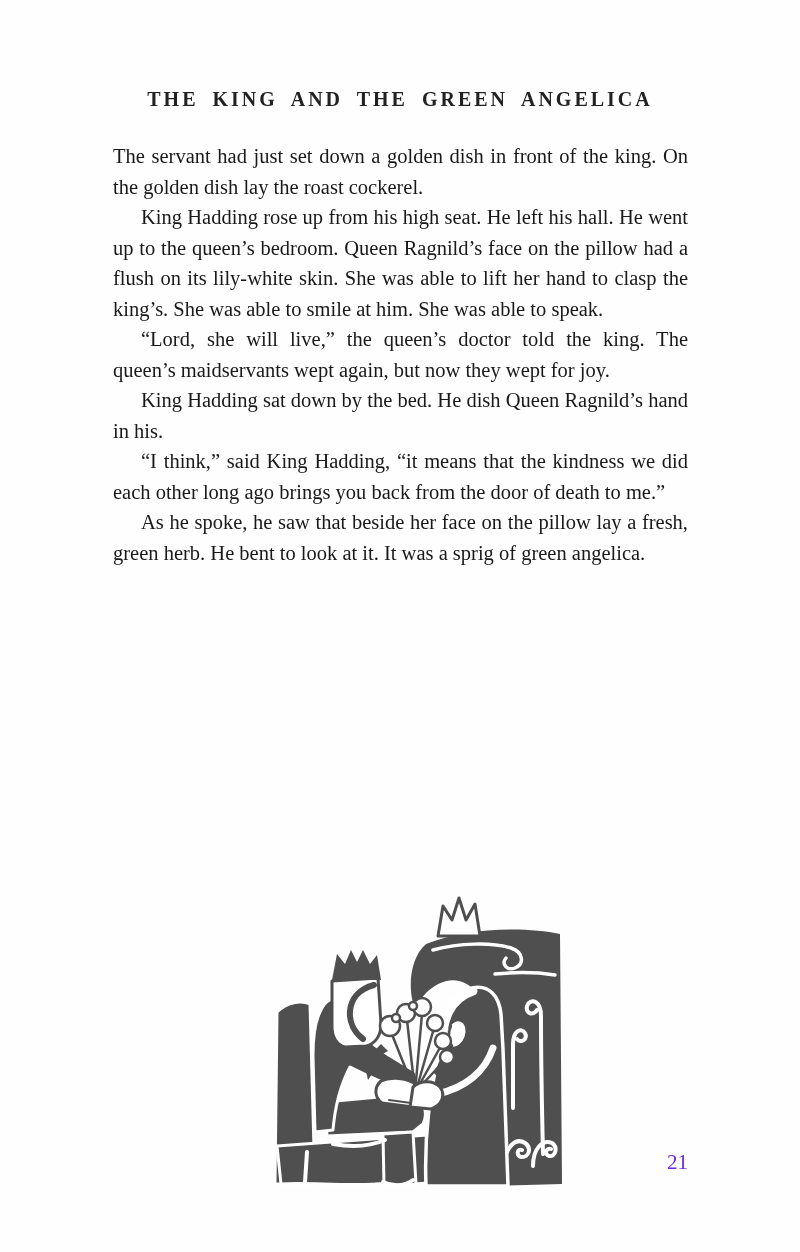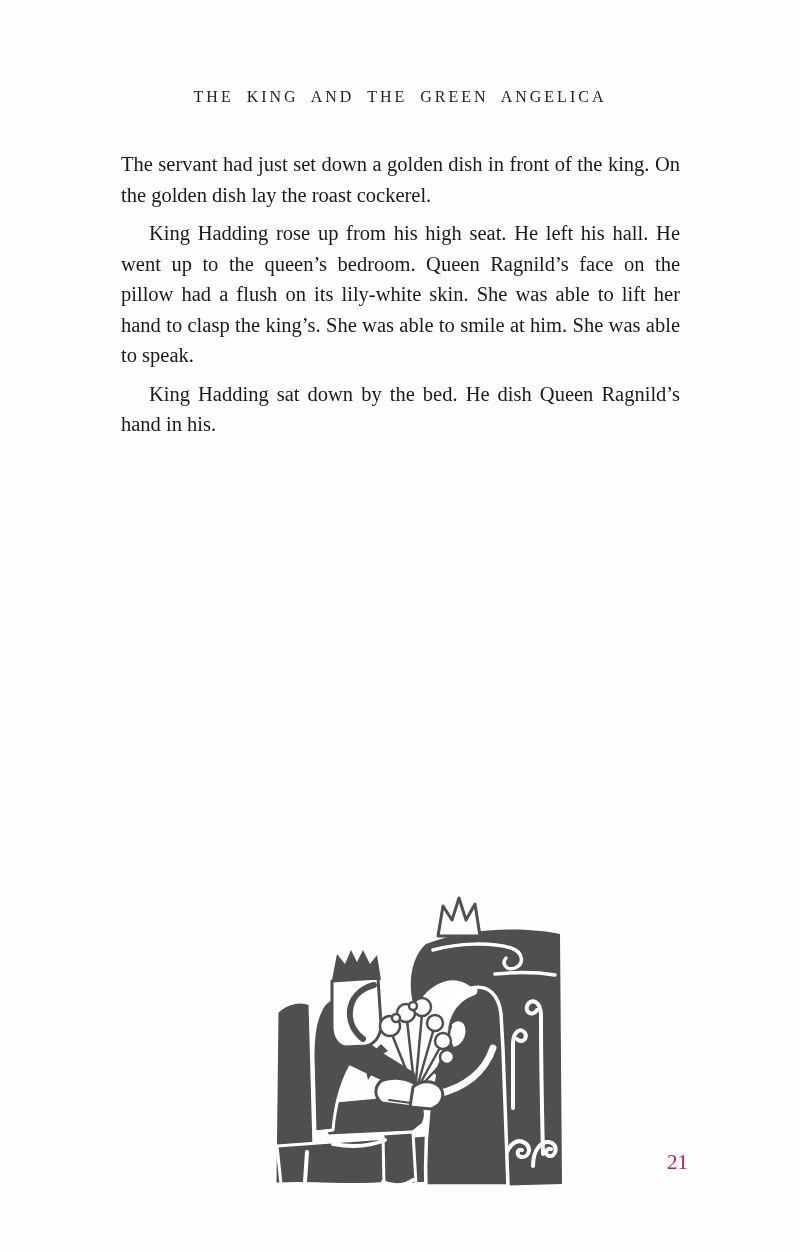--- a/index.html
+++ b/index.html
@@ -11,70 +11,73 @@
     font-family: "Liberation Serif", serif;
     color: #191919;
     overflow: hidden;
   }
   .running-head {
     position: absolute;
     top: 88px;
     left: 0;
     width: 800px;
     text-align: center;
-    font-size: 16px;
-    font-weight: normal;
+    font-size: 20px;
+    font-weight: bold;
     letter-spacing: 3px;
     word-spacing: 6px;
     color: #222222;
   }
   .text-block {
     position: absolute;
     left: 113px;
     top: 141px;
     width: 575px;
     font-size: 20.5px;
     line-height: 30.5px;
     text-align: justify;
   }
   .text-block p {
-    margin: 8px;
+    margin: 0;
     text-indent: 28px;
   }
   .text-block p.first {
     text-indent: 0;
   }
   .illustration {
     position: absolute;
     left: 263px;
     top: 894px;
     width: 302px;
     height: 300px;
   }
   .page-number {
     position: absolute;
     top: 1150px;
     left: 620px;
     width: 68px;
     text-align: right;
     font-size: 21px;
-    color: #be185d;
+    color: #6d28d9;
   }
 </style>
 </head>
 <body>
 
 <div class="page">
 
   <div class="running-head">THE KING AND THE GREEN ANGELICA</div>
 
   <div class="text-block">
     <p class="first">The servant had just set down a golden dish in front of the king. On the golden dish lay the roast cockerel.</p>
     <p>King Hadding rose up from his high seat. He left his hall. He went up to the queen’s bedroom. Queen Ragnild’s face on the pillow had a flush on its lily-white skin. She was able to lift her hand to clasp the king’s. She was able to smile at him. She was able to speak.</p>
+    <p>“Lord, she will live,” the queen’s doctor told the king. The queen’s maidservants wept again, but now they wept for joy.</p>
     <p>King Hadding sat down by the bed. He dish Queen Ragnild’s hand in his.</p>
+    <p>“I think,” said King Hadding, “it means that the kindness we did each other long ago brings you back from the door of death to me.”</p>
+    <p>As he spoke, he saw that beside her face on the pillow lay a fresh, green herb. He bent to look at it. It was a sprig of green angelica.</p>
   </div>
 
   <div class="illustration">
     <svg viewBox="0 0 302 300" width="302" height="300" xmlns="http://www.w3.org/2000/svg">
       <g stroke-linecap="round" stroke-linejoin="round">
 
         <path fill="#4f4f4f" d="M150,109 C145,90 148,63 163,50
                  C202,34 260,32 297,40
                  L299,290 L227,292 L224,132
                  C222,106 212,91 196,87

